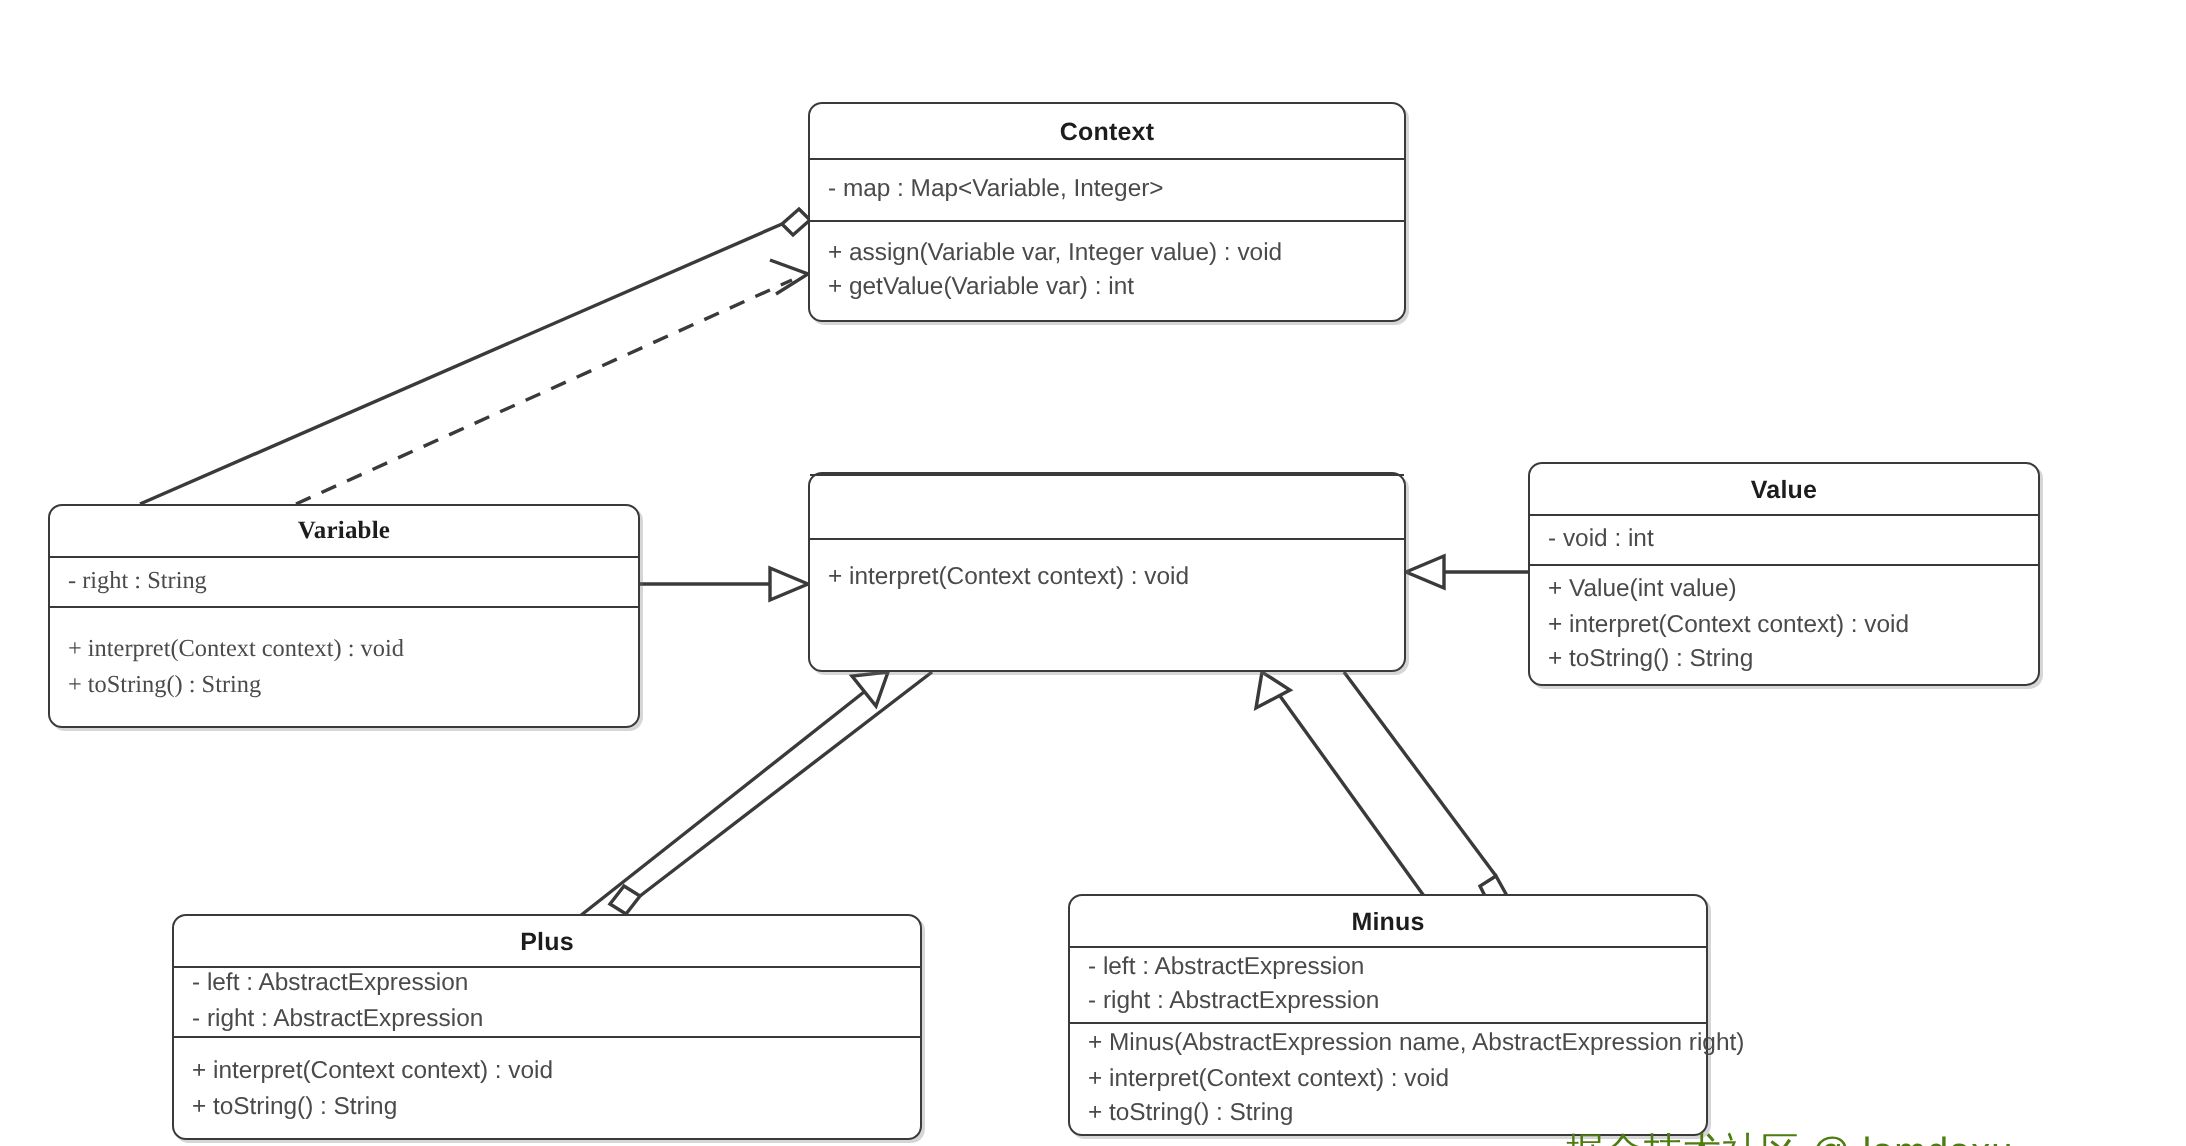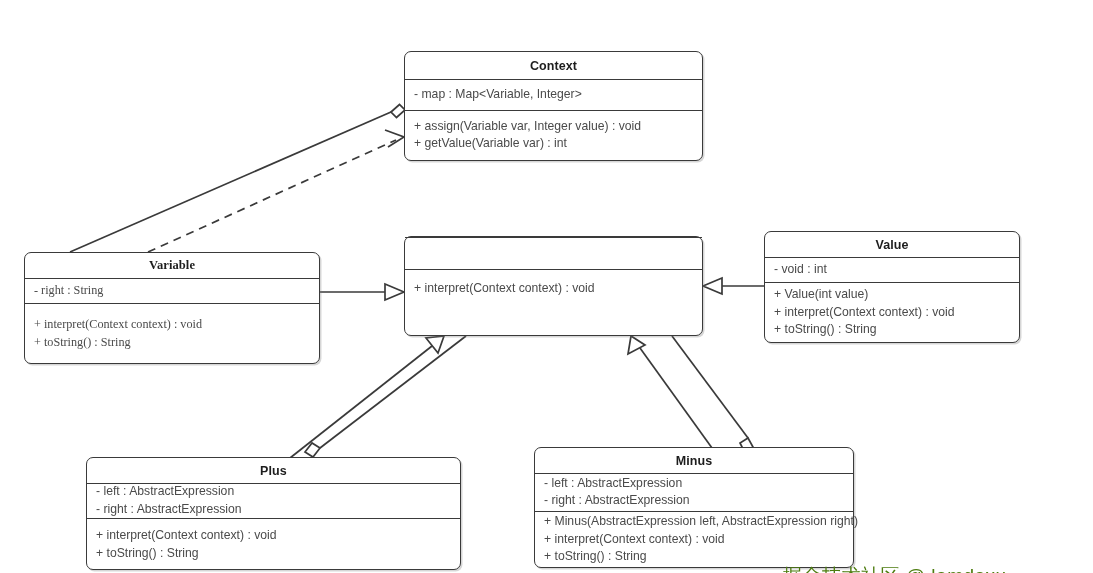--- a/index.html
+++ b/index.html
@@ -217,21 +217,21 @@
 
   <div class="uml-class" style="left:534px; top:423px; width:320px; height:121px;">
     <div class="cls-title" style="height:25px;">Minus</div>
     <div class="cls-sep"></div>
     <div class="cls-compartment" style="height:37px;">
       <div class="cls-row">- left : AbstractExpression</div>
       <div class="cls-row">- right : AbstractExpression</div>
     </div>
     <div class="cls-sep"></div>
     <div class="cls-compartment" style="height:56px;">
-      <div class="cls-row">+ Minus(AbstractExpression left, AbstractExpression right)</div>
+      <div class="cls-row">+ Minus(AbstractExpression name, AbstractExpression right)</div>
       <div class="cls-row">+ interpret(Context context) : void</div>
       <div class="cls-row">+ toString() : String</div>
     </div>
   </div>
 
   <div id="watermark">掘金技术社区 @ lamdaxu</div>
 
 </div>
 
 </body></html>

